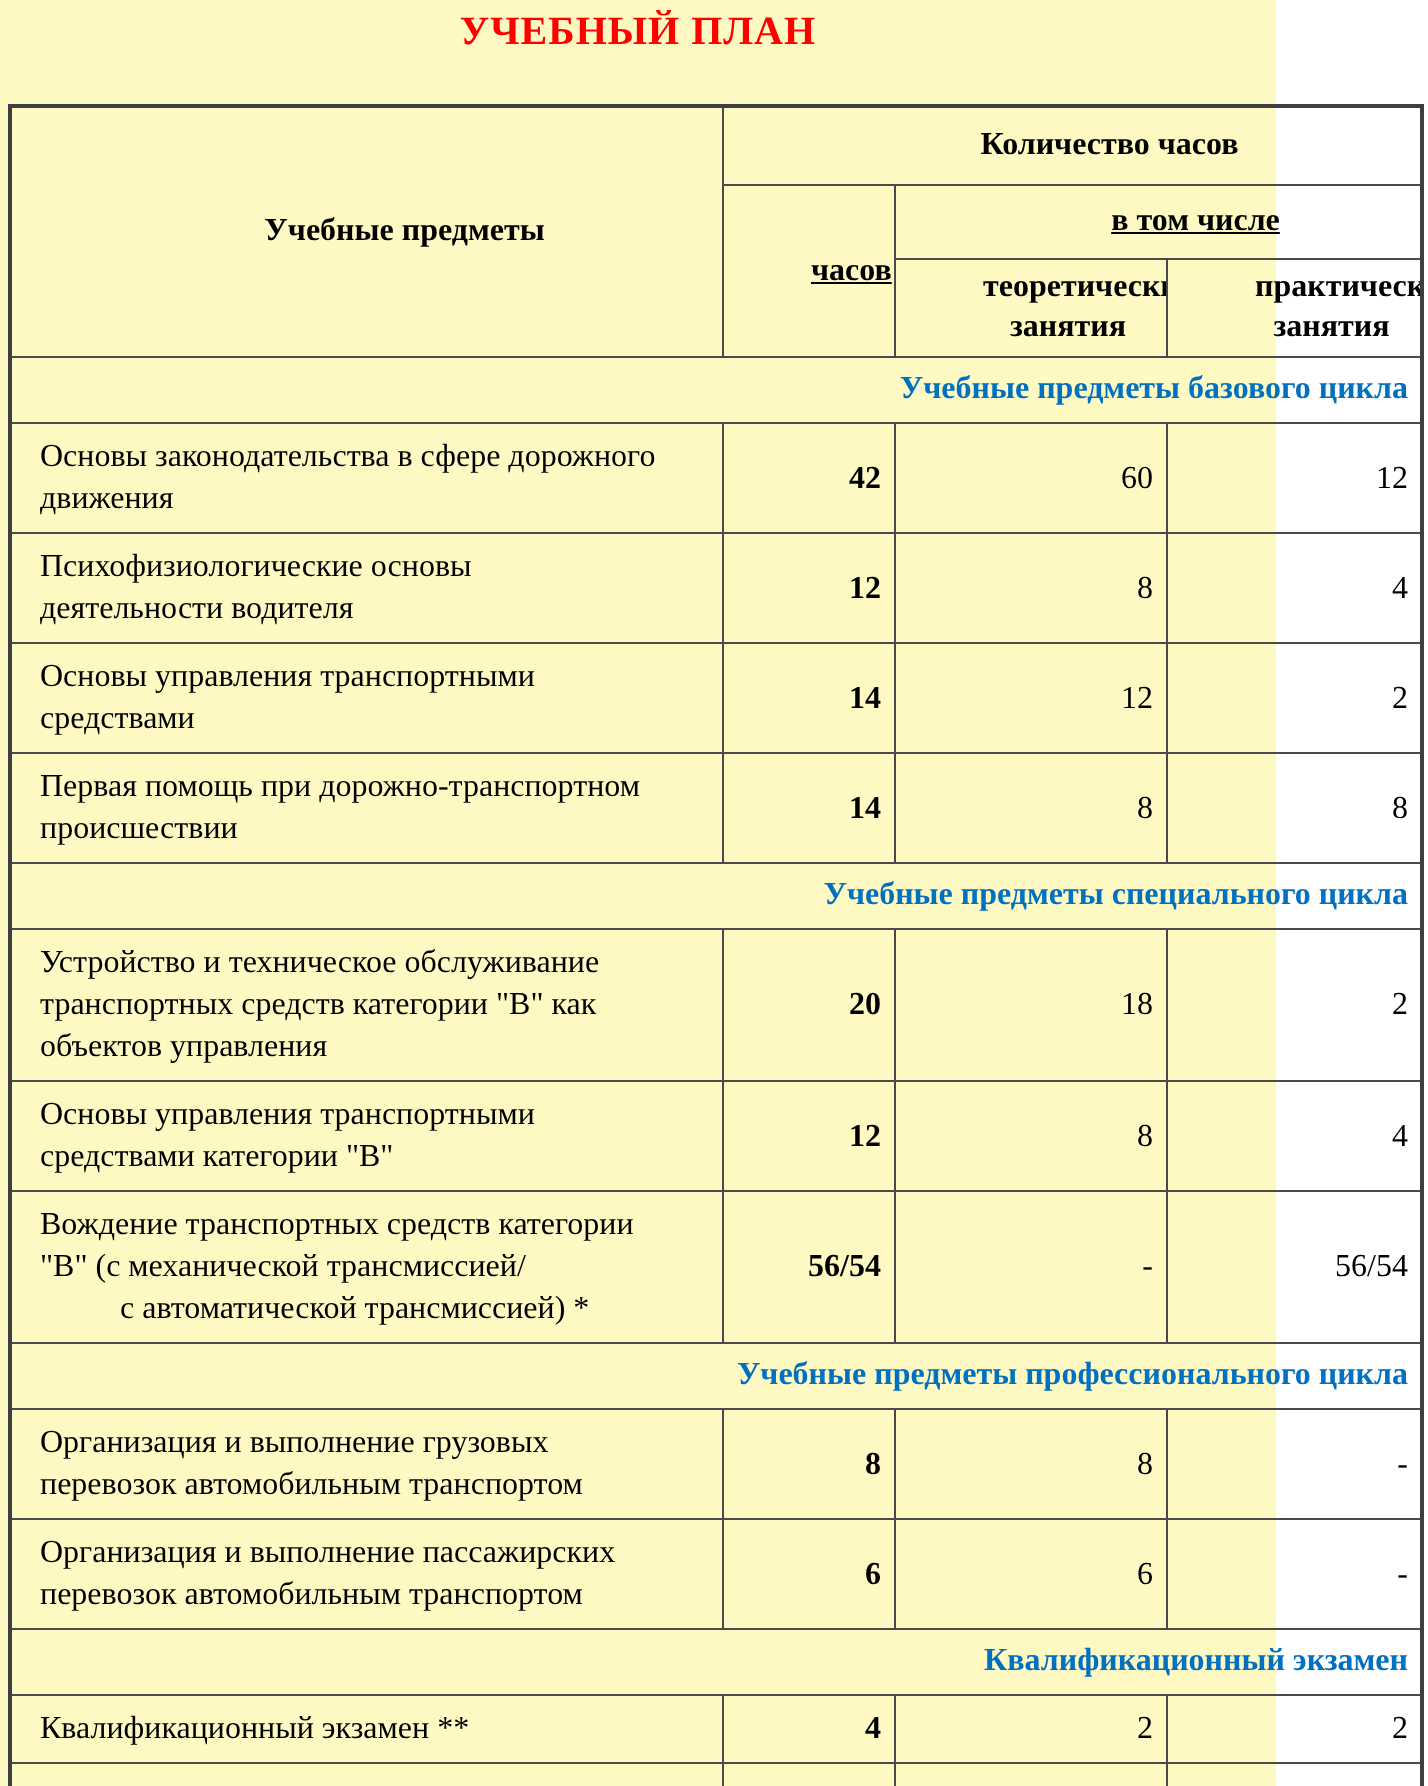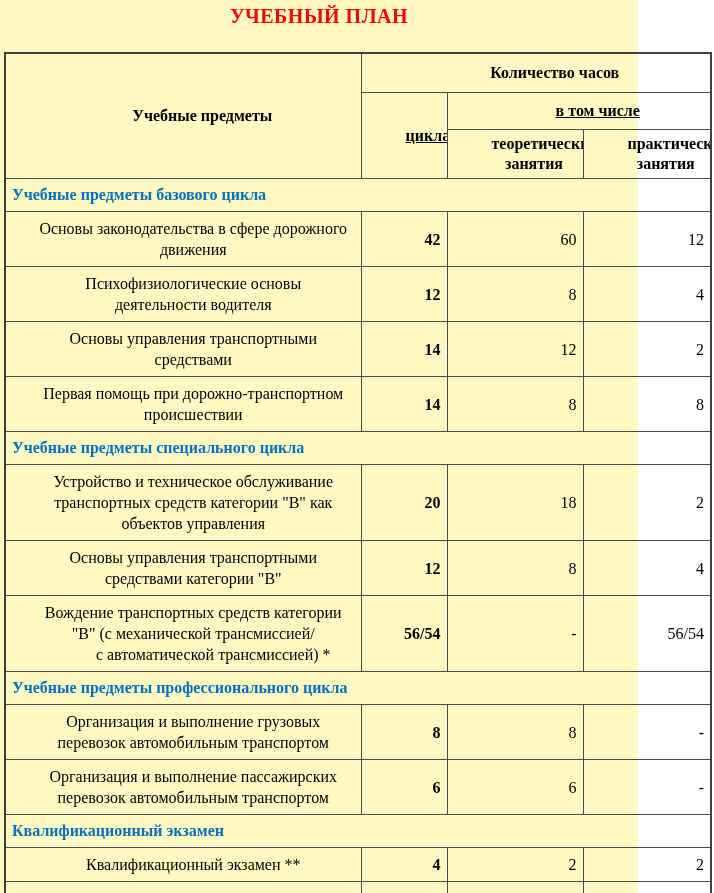--- a/index.html
+++ b/index.html
@@ -47,29 +47,29 @@
     text-align: center;
     line-height: 1.25;
     padding-left: 44px;
   }
   tr.hdr-r1 th { height: 30px; }
   tr.hdr-r2 th { height: 28px; text-decoration: underline; }
   tr.hdr-r3 th { height: 40px; text-align: center; }
   td.section-heading {
     color: #0070C0;
     font-weight: bold;
-    text-align: left;
+    text-align: right;
     height: 24px;
     padding: 4px 6px;
   }
   td.subject {
-    text-align: center;
+    text-align: left;
     white-space: pre-wrap;
     line-height: 21px;
-    padding: 6px 4px 6px 24px;
+    padding: 6px 4px 6px 14px;
   }
   td.num {
     text-align: right;
     line-height: 21px;
   }
   td.bold { font-weight: bold; }
   tr.footer-row td { height: 23px; }
   tr.data-row td { height: auto; }
 </style>
 </head>
@@ -85,21 +85,21 @@
       <col class="c-total">
       <col class="c-theory">
       <col class="c-practice">
     </colgroup>
     <thead>
       <tr class="hdr-r1">
         <th rowspan="3">Учебные предметы</th>
         <th colspan="3">Количество часов</th>
       </tr>
       <tr class="hdr-r2">
-        <th rowspan="2">цикла</th>
+        <th rowspan="2">часов</th>
         <th colspan="2">в том числе</th>
       </tr>
       <tr class="hdr-r3">
         <th>теоретические занятия</th>
         <th>практические занятия</th>
       </tr>
     </thead>
     <tbody>
         <tr>
           <td class="section-heading" colspan="4">Учебные предметы базового цикла</td>

